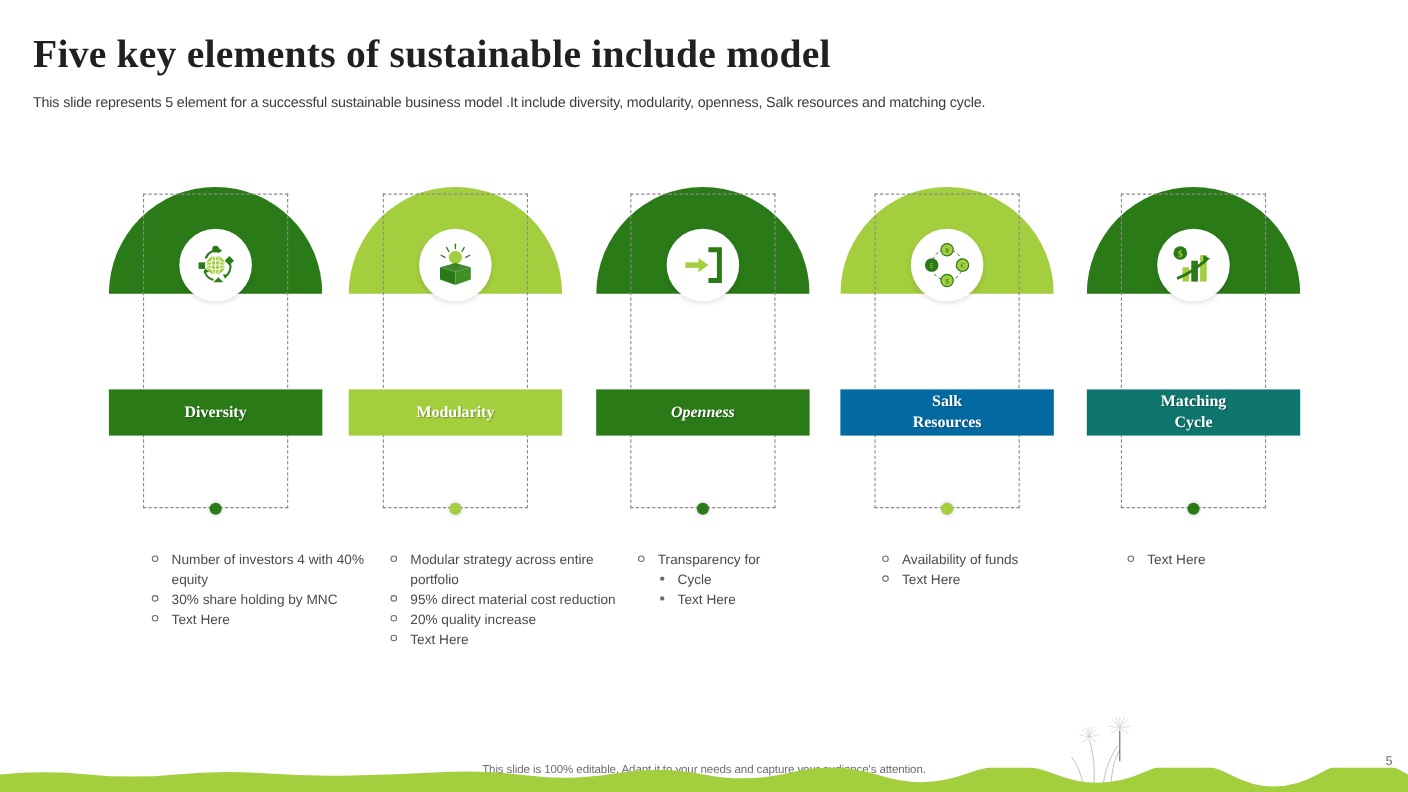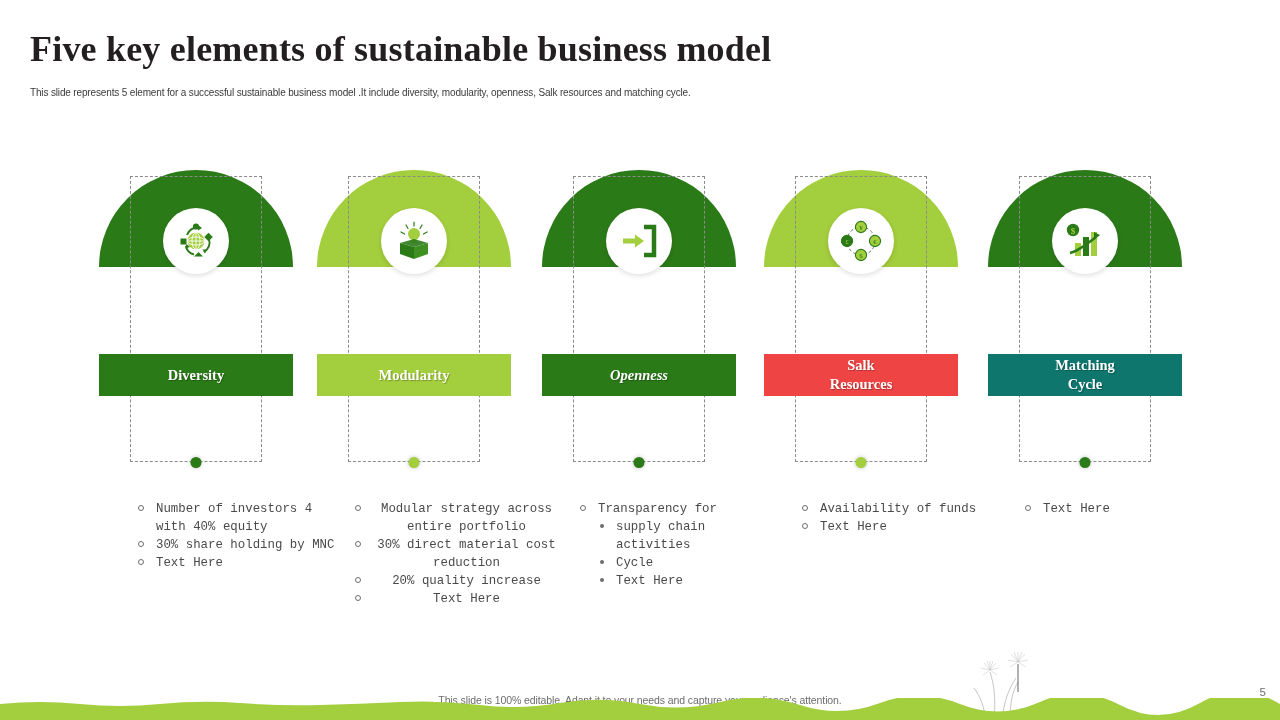--- a/index.html
+++ b/index.html
@@ -14,21 +14,21 @@
 
   
   .title{
     position:absolute;left:30px;top:28px;
     font-family:"Liberation Serif", serif;
     font-weight:bold;font-size:36px;line-height:42px;
     color:#231f20;letter-spacing:.2px;white-space:nowrap;
   }
   .subtitle{
     position:absolute;left:30px;top:86px;width:1000px;
-    font-size:10px;line-height:14px;color:#3b3b3b;
+    font-size:13px;line-height:14px;color:#3b3b3b;
     letter-spacing:-0.15px;white-space:nowrap;
   }
 
   
   .cards{position:absolute;left:0;top:176px;width:1280px;height:290px;}
   .card{position:absolute;top:0;width:132px;height:286px;}
   .card .frame{
     position:absolute;inset:0;
     border:1.6px dashed #8b8b8b;
     box-sizing:border-box;
@@ -64,21 +64,21 @@
     text-shadow:1px 1px 1px rgba(0,0,0,.28);
   }
   .dot{
     position:absolute;left:50%;bottom:-5.5px;transform:translateX(-50%);
     width:11px;height:11px;border-radius:50%;
     box-shadow:0 0 4px rgba(0,0,0,.25);
     z-index:4;
   }
 
   
-  .bullets{position:absolute;top:500px;width:1280px;height:120px;font-family:Liberation Mono, monospace;}
+  .bullets{position:absolute;top:500px;width:1280px;height:120px;}
   .bcol{position:absolute;top:0;width:215px;}
   .bitem{
     position:relative;
     font-size:12.4px;line-height:18px;color:#4a4a4a;
     padding-left:28px;margin-bottom:0px;
   }
   .bitem.sub{padding-left:46px;}
   .bitem .mk{
     position:absolute;left:10px;top:4.5px;
     width:6px;height:6px;border-radius:50%;
@@ -102,21 +102,21 @@
     position:absolute;right:14px;bottom:22px;
     font-size:11.5px;color:#6d6d6d;
   }
   .deco{position:absolute;right:196px;bottom:0;width:120px;height:72px;}
 </style>
 </head>
 <body>
 
 <div class="slide">
 
-  <div class="title">Five key elements of sustainable business model</div>
+  <div class="title">Five key elements of sustainable include model</div>
   <div class="subtitle">This slide represents 5 element for a successful sustainable business model .It include diversity, modularity, openness, Salk resources and matching cycle.</div>
 
   <div class="cards" id="cards-row">
       <div class="card" style="left: 348px;">
         <div class="arc-wrap">
        <div class="arc" style="background:#a3ce3d"></div>
      </div>
      <div class="frame"></div>
      <div class="icon-circle">
           <svg width="44" height="44" viewBox="0 0 44 44">
@@ -210,21 +210,21 @@
       <g>
         <circle cx="37" cy="23" r="5.6" fill="#a3ce3d" stroke="#2b7a18" stroke-width="1.1"></circle>
         <text x="37" y="26" font-size="7" text-anchor="middle" fill="#2b7a18" font-family="Liberation Serif, serif">€</text>
       </g>
       <g>
         <circle cx="23" cy="37" r="5.6" fill="#a3ce3d" stroke="#2b7a18" stroke-width="1.1"></circle>
         <text x="23" y="40" font-size="7" text-anchor="middle" fill="#2b7a18" font-family="Liberation Serif, serif">$</text>
       </g>
     </svg>
         </div>
-     <div class="label-bar" style="background:#ef4444">
+     <div class="label-bar" style="background:#0369a1">
        <div><span>Salk</span><br><span>Resources</span></div>
      </div>
      <div class="dot" style="background:#a3ce3d"></div>
       </div>
       <div class="card" style="left: 1019px;">
         <div class="arc-wrap">
        <div class="arc" style="background:#2b7a18"></div>
      </div>
      <div class="frame"></div>
      <div class="icon-circle">
@@ -244,29 +244,28 @@
      <div class="dot" style="background:#2b7a18"></div>
       </div>
     </div>
 
   <div class="bullets" id="bullets-row">
       <div class="bcol" style="left: 128px;">
         <div class="bitem"><span class="mk"></span><span>Number of investors 4 with 40% equity</span></div>
         <div class="bitem"><span class="mk"></span><span>30% share holding by MNC</span></div>
         <div class="bitem"><span class="mk"></span><span>Text Here</span></div>
       </div>
-      <div class="bcol" style="left: 345px; text-align: center;">
+      <div class="bcol" style="left: 345px;">
         <div class="bitem"><span class="mk"></span><span>Modular  strategy across entire portfolio</span></div>
-        <div class="bitem"><span class="mk"></span><span>30% direct  material cost reduction</span></div>
+        <div class="bitem"><span class="mk"></span><span>95% direct  material cost reduction</span></div>
         <div class="bitem"><span class="mk"></span><span>20% quality  increase</span></div>
         <div class="bitem"><span class="mk"></span><span> Text Here</span></div>
       </div>
       <div class="bcol" style="left: 570px;">
         <div class="bitem"><span class="mk"></span><span>Transparency for</span></div>
-        <div class="bitem sub"><span class="mk"></span><span>supply chain activities</span></div>
         <div class="bitem sub"><span class="mk"></span><span>Cycle</span></div>
         <div class="bitem sub"><span class="mk"></span><span>Text Here</span></div>
       </div>
       <div class="bcol" style="left: 792px;">
         <div class="bitem"><span class="mk"></span><span>Availability  of funds</span></div>
         <div class="bitem"><span class="mk"></span><span>Text Here</span></div>
       </div>
       <div class="bcol" style="left: 1015px;">
         <div class="bitem"><span class="mk"></span><span>Text Here</span></div>
       </div>

